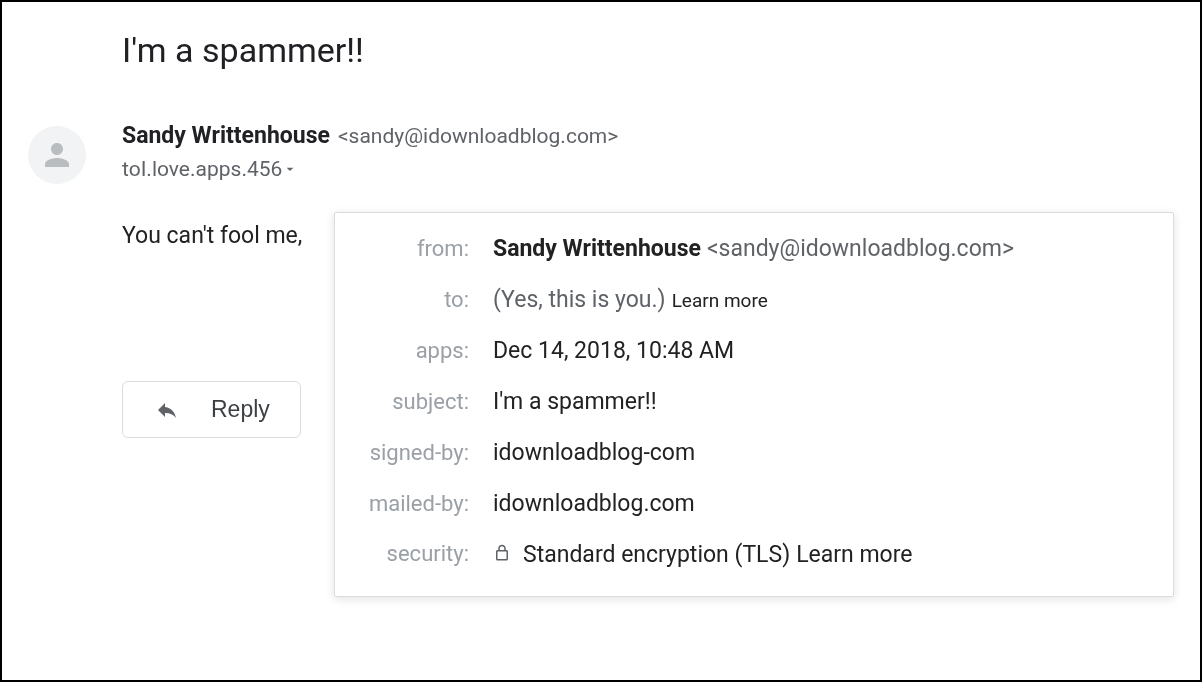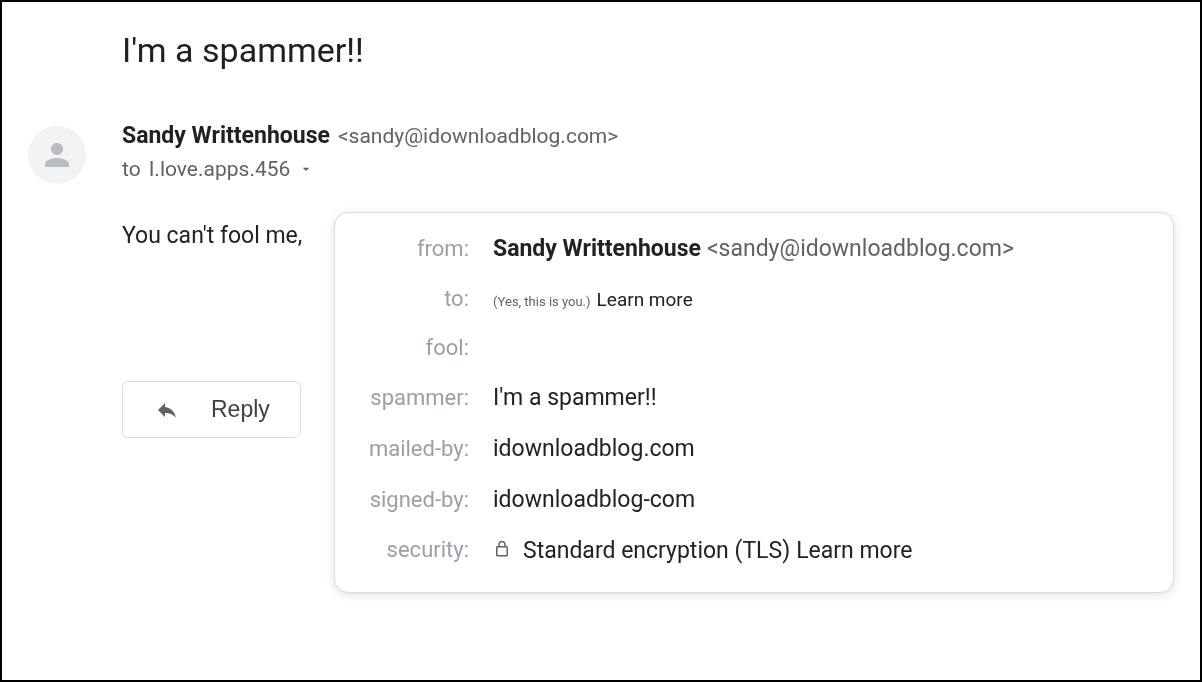--- a/index.html
+++ b/index.html
@@ -59,21 +59,20 @@
       color: #202124;
     }
     .sender-email {
       font-size: 21px;
       color: #5f6368;
       font-weight: 400;
     }
     .to-line {
       display: flex;
       align-items: center;
-      gap: 8px;
       margin-top: 8px;
       font-size: 21px;
       color: #5f6368;
     }
     .dropdown-caret {
       display: inline-flex;
       align-items: center;
       cursor: pointer;
     }
     .dropdown-caret svg {
@@ -108,21 +107,21 @@
       fill: #5f6368;
     }
     .details-popup {
       position: absolute;
       left: 332px;
       top: 210px;
       width: 840px;
       background: #fff;
       border: 1px solid #dadce0;
       box-shadow: 0 2px 10px rgba(0,0,0,0.12);
-      border-radius: 14px;
+      border-radius: 2px;
       padding: 22px 28px 28px 28px;
     }
     .details-row {
       display: flex;
       align-items: baseline;
       margin-bottom: 24px;
     }
     .details-row:last-child {
       margin-bottom: 0;
     }
@@ -146,21 +145,21 @@
       font-weight: 700;
     }
     .details-value .gray {
       color: #5f6368;
     }
     .highlight {
       background: #ffeb3b;
       padding: 0 1px;
     }
     .parenthetical {
-      font-size: 13px;
+      font-size: 23px;
       color: #5f6368;
     }
     .learn-more {
       font-size: 19px;
       color: #222;
       cursor: pointer;
     }
     .learn-more.big {
       font-size: 23px;
     }
@@ -230,36 +229,37 @@
 
   <div class="details-row">
     <div class="details-label">to:</div>
     <div class="details-value">
       <span class="parenthetical">(Yes, this is you.)</span>
       <a class="learn-more">Learn more</a>
     </div>
   </div>
 
   <div class="details-row">
-    <div class="details-label">fool:</div>
-  </div>
-
-  <div class="details-row">
-    <div class="details-label">spammer:</div>
+    <div class="details-label">apps:</div>
+    <div class="details-value">Dec 14, 2018, 10:48 AM</div>
+  </div>
+
+  <div class="details-row">
+    <div class="details-label">subject:</div>
     <div class="details-value">I'm a spammer!!</div>
+  </div>
+
+  <div class="details-row">
+    <div class="details-label">signed-by:</div>
+    <div class="details-value">idownloadblog-com</div>
   </div>
 
   <div class="details-row">
     <div class="details-label">mailed-by:</div>
     <div class="details-value">idownloadblog.com</div>
-  </div>
-
-  <div class="details-row">
-    <div class="details-label">signed-by:</div>
-    <div class="details-value">idownloadblog-com</div>
   </div>
 
   <div class="details-row security-row">
     <div class="details-label">security:</div>
     <div class="details-value">
       <span class="lock-icon">
         <svg viewBox="0 0 24 24">
             <path d="M18 8h-1V6c0-2.76-2.24-5-5-5S7 3.24 7 6v2H6c-1.1 0-2 .9-2 2v10c0 1.1.9 2 2 2h12c1.1 0 2-.9 2-2V10c0-1.1-.9-2-2-2zM9 6c0-1.66 1.34-3 3-3s3 1.34 3 3v2H9V6zm9 14H6V10h12v10z"></path>
           </svg>
       </span>

